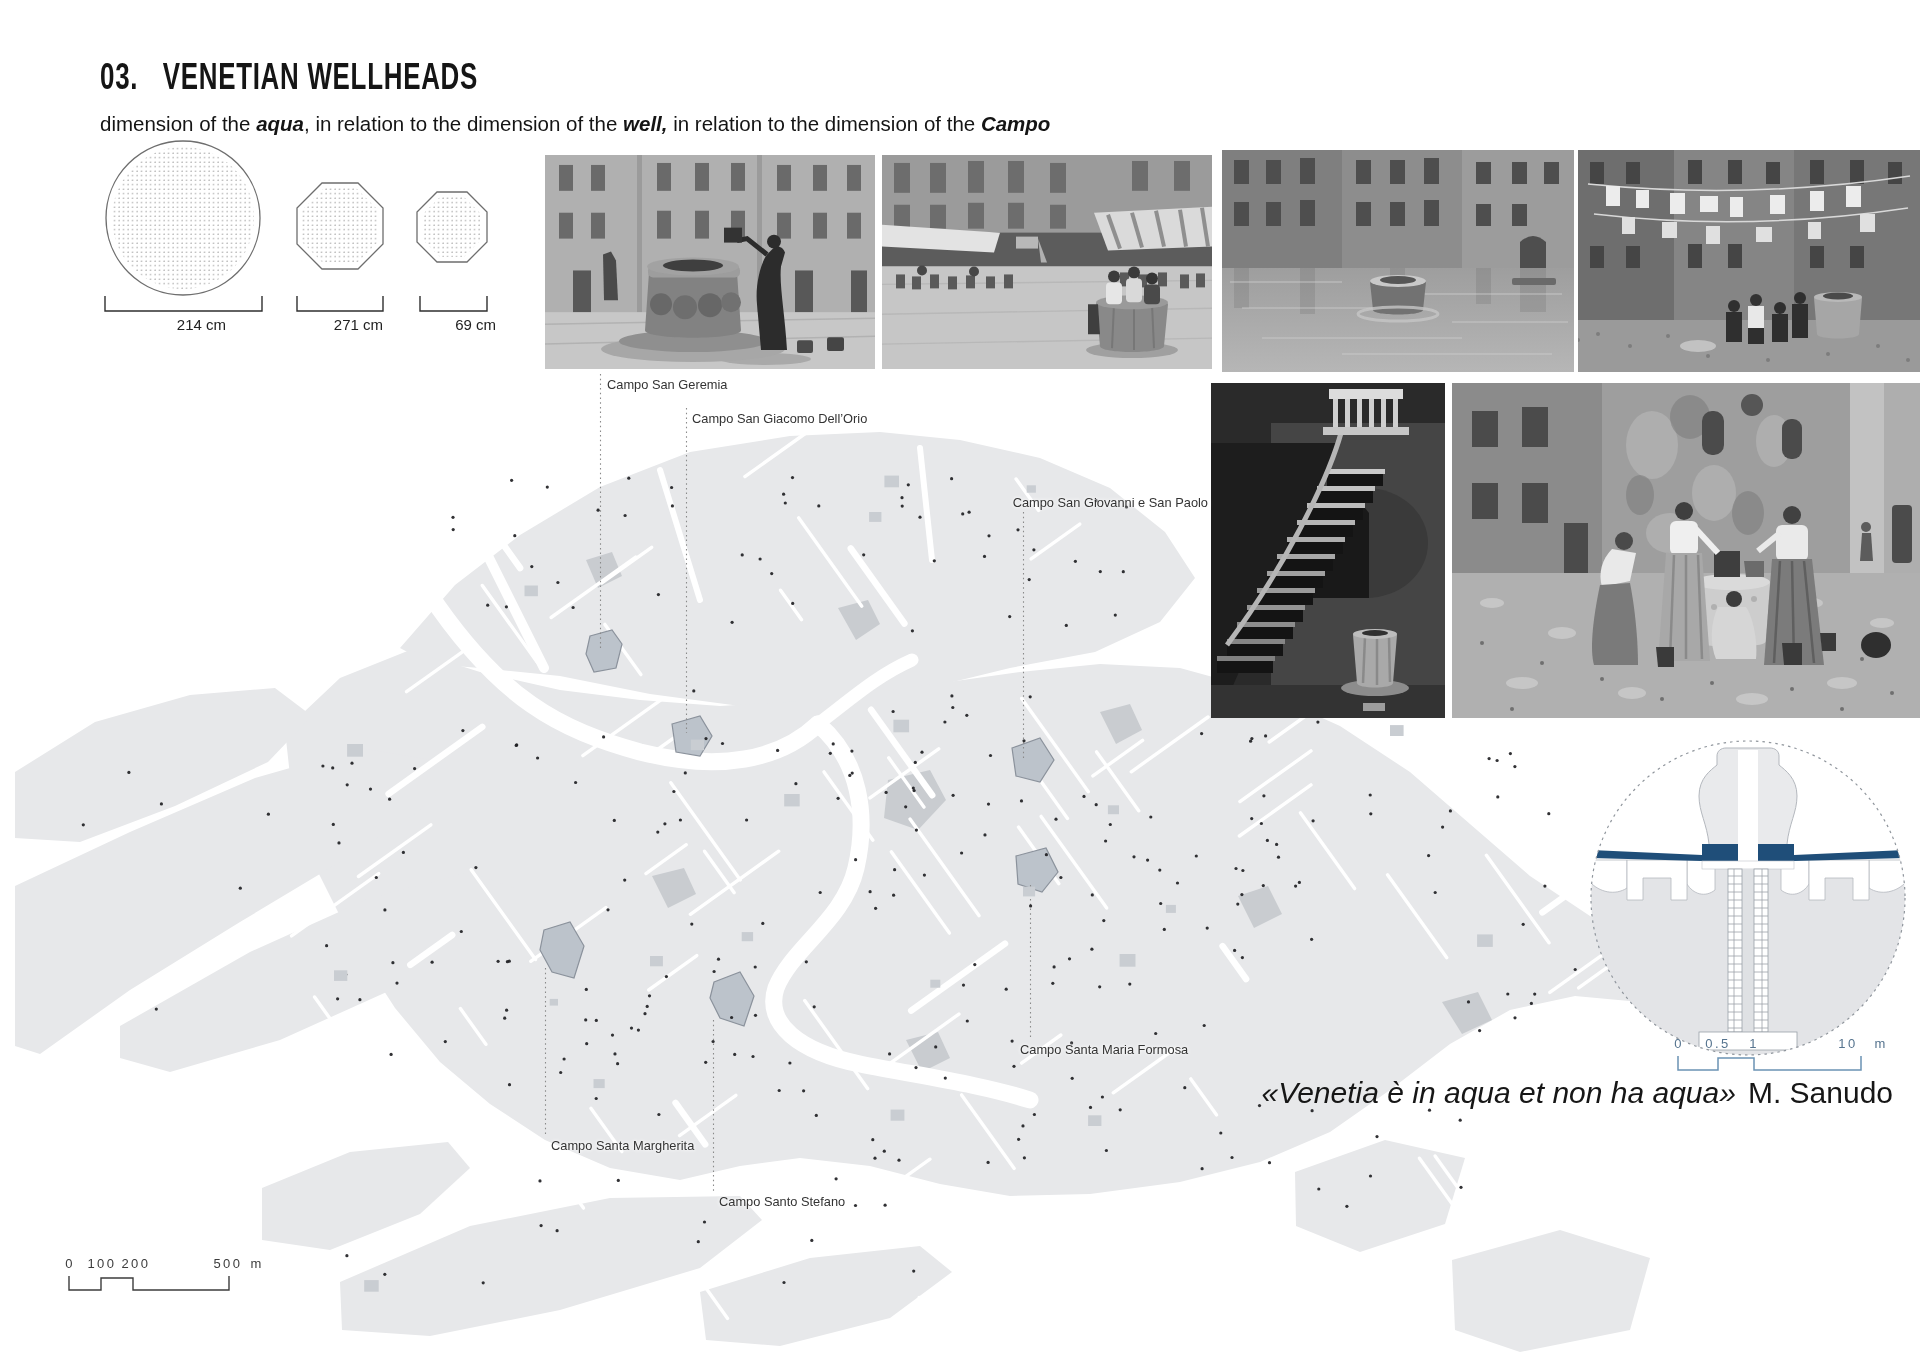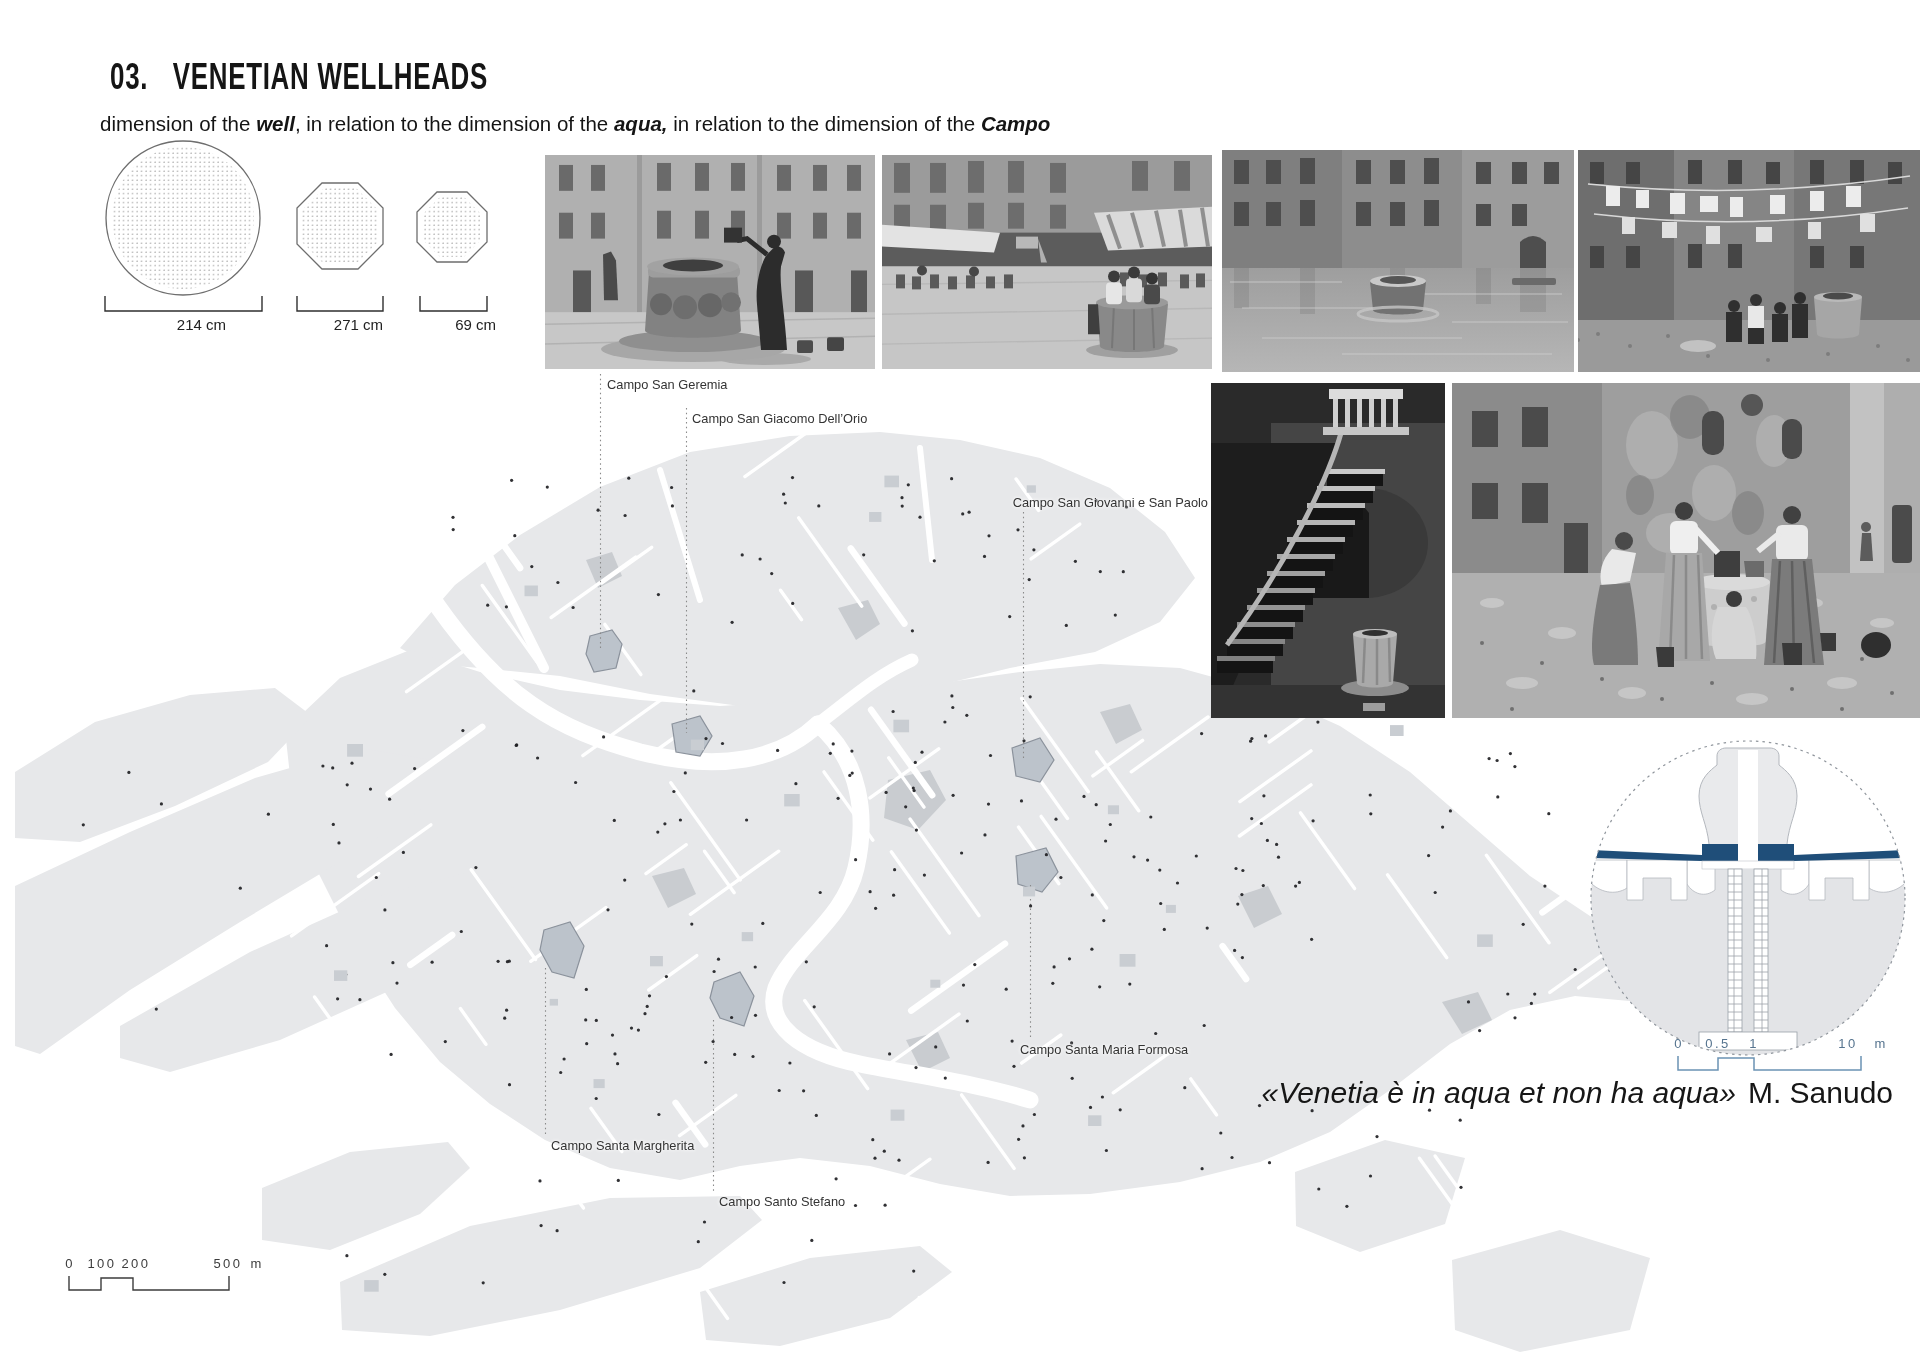--- a/index.html
+++ b/index.html
@@ -1,21 +1,21 @@
 <!DOCTYPE html>
 <html><head>
 <meta charset="utf-8">
 <style>
   html,body{margin:0;padding:0;background:#fff;}
   body{width:1920px;height:1358px;position:relative;overflow:hidden;
        font-family:"Liberation Sans", sans-serif;color:#1c1c1c;}
   .abs{position:absolute;}
 
   
-  #header{left:110px;top:56px;z-index:6;}
+  #header{left:100px;top:56px;z-index:6;}
   .title-row{white-space:nowrap;font-size:36px;font-weight:600;letter-spacing:1px;color:#151515;
              transform:scaleX(.72);transform-origin:left top;}
   .title-num{margin-right:34px;}
   #subtitle{left:100px;top:112px;z-index:6;font-size:20.5px;color:#141414;white-space:nowrap;}
   #subtitle .em{font-weight:bold;font-style:italic;}
 
   
   #vera-svg{left:100px;top:134px;width:400px;height:184px;z-index:6;}
   .dim-label{position:absolute;top:316px;width:86px;text-align:right;font-size:15px;color:#222;z-index:6;}
   #dim1{left:140px;} #dim2{left:297px;} #dim3{left:410px;}
@@ -501,21 +501,21 @@
       <circle cx="1575.2" cy="969.5" r="1.6" fill="#1f1f23" opacity=".92"></circle>
     </g>
 </svg>
 
 <div id="header" class="abs">
   <div class="title-row">
     <span class="title-num">03.</span><span>VENETIAN WELLHEADS</span>
   </div>
 </div>
 <div id="subtitle" class="abs">
-  <span>dimension of the </span><span class="em">well</span><span>, in relation to the dimension of the </span><span class="em">aqua,</span><span> in relation to the dimension of the </span><span class="em">Campo</span>
+  <span>dimension of the </span><span class="em">aqua</span><span>, in relation to the dimension of the </span><span class="em">well,</span><span> in relation to the dimension of the </span><span class="em">Campo</span>
 </div>
 
 <svg id="vera-svg" class="abs" viewBox="0 0 400 184" xmlns="http://www.w3.org/2000/svg">
   <defs>
     <pattern id="dotp" width="4.5" height="4.5" patternUnits="userSpaceOnUse">
       <circle cx="1.1" cy="1.1" r="0.75" fill="#a3a3a3"></circle>
     </pattern>
   </defs>
 
   <g>

